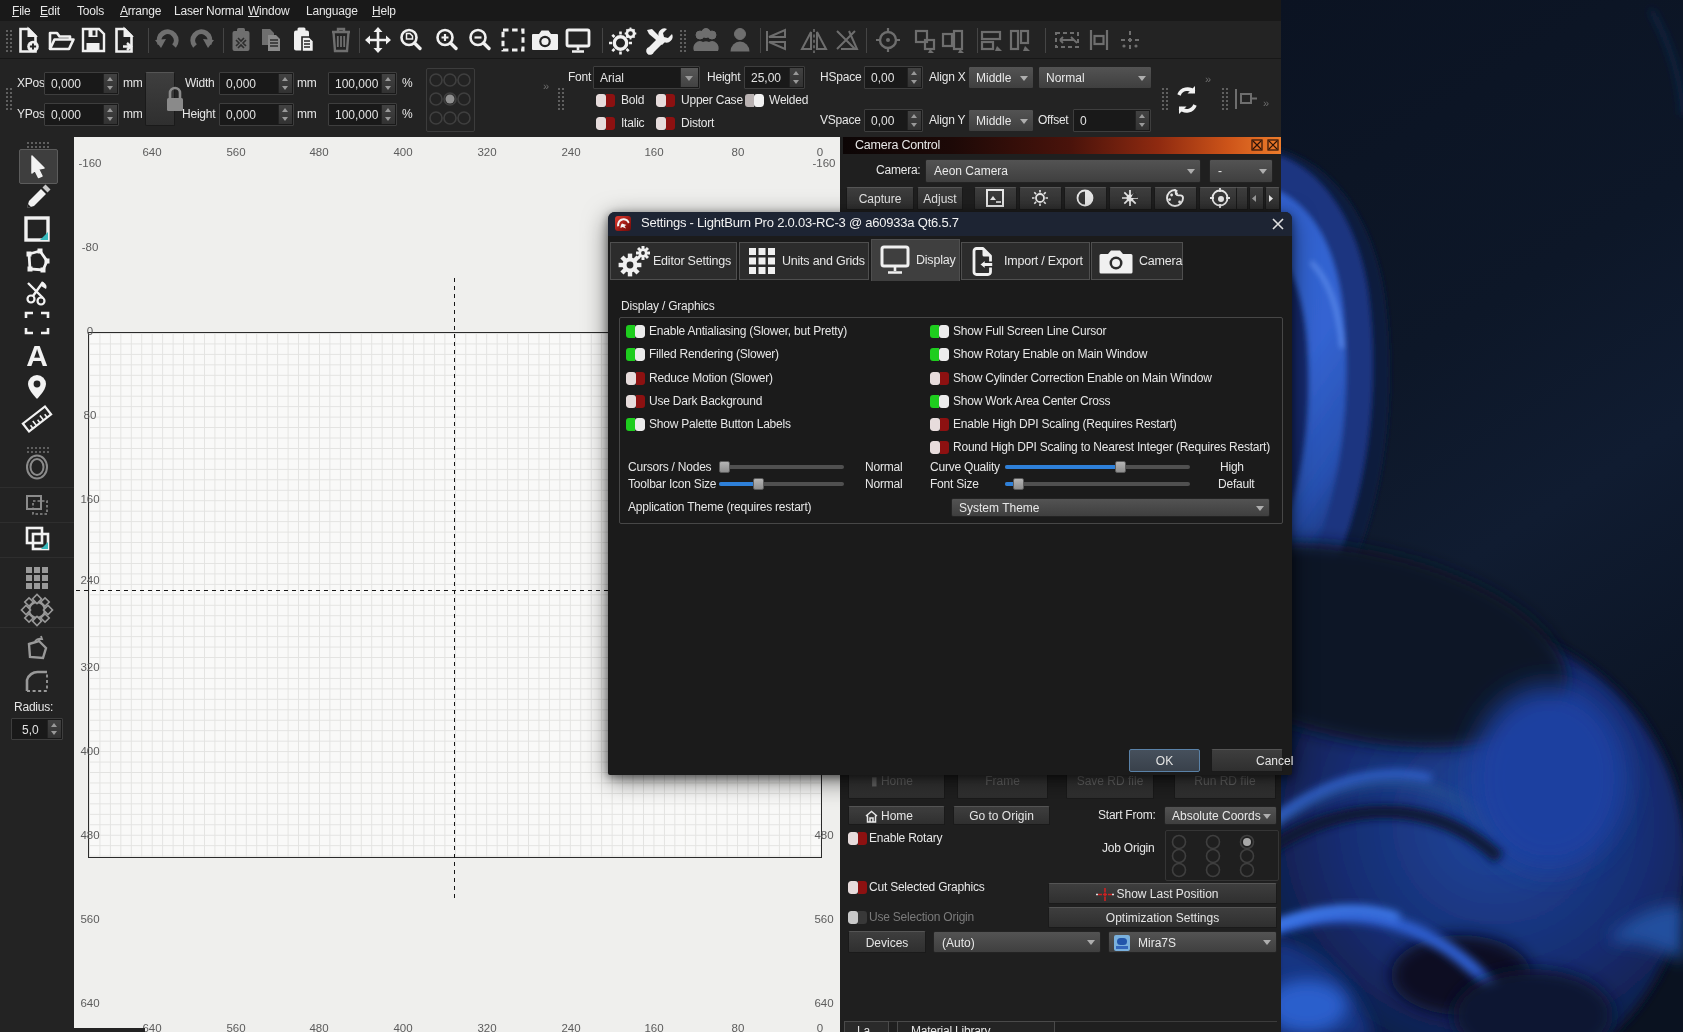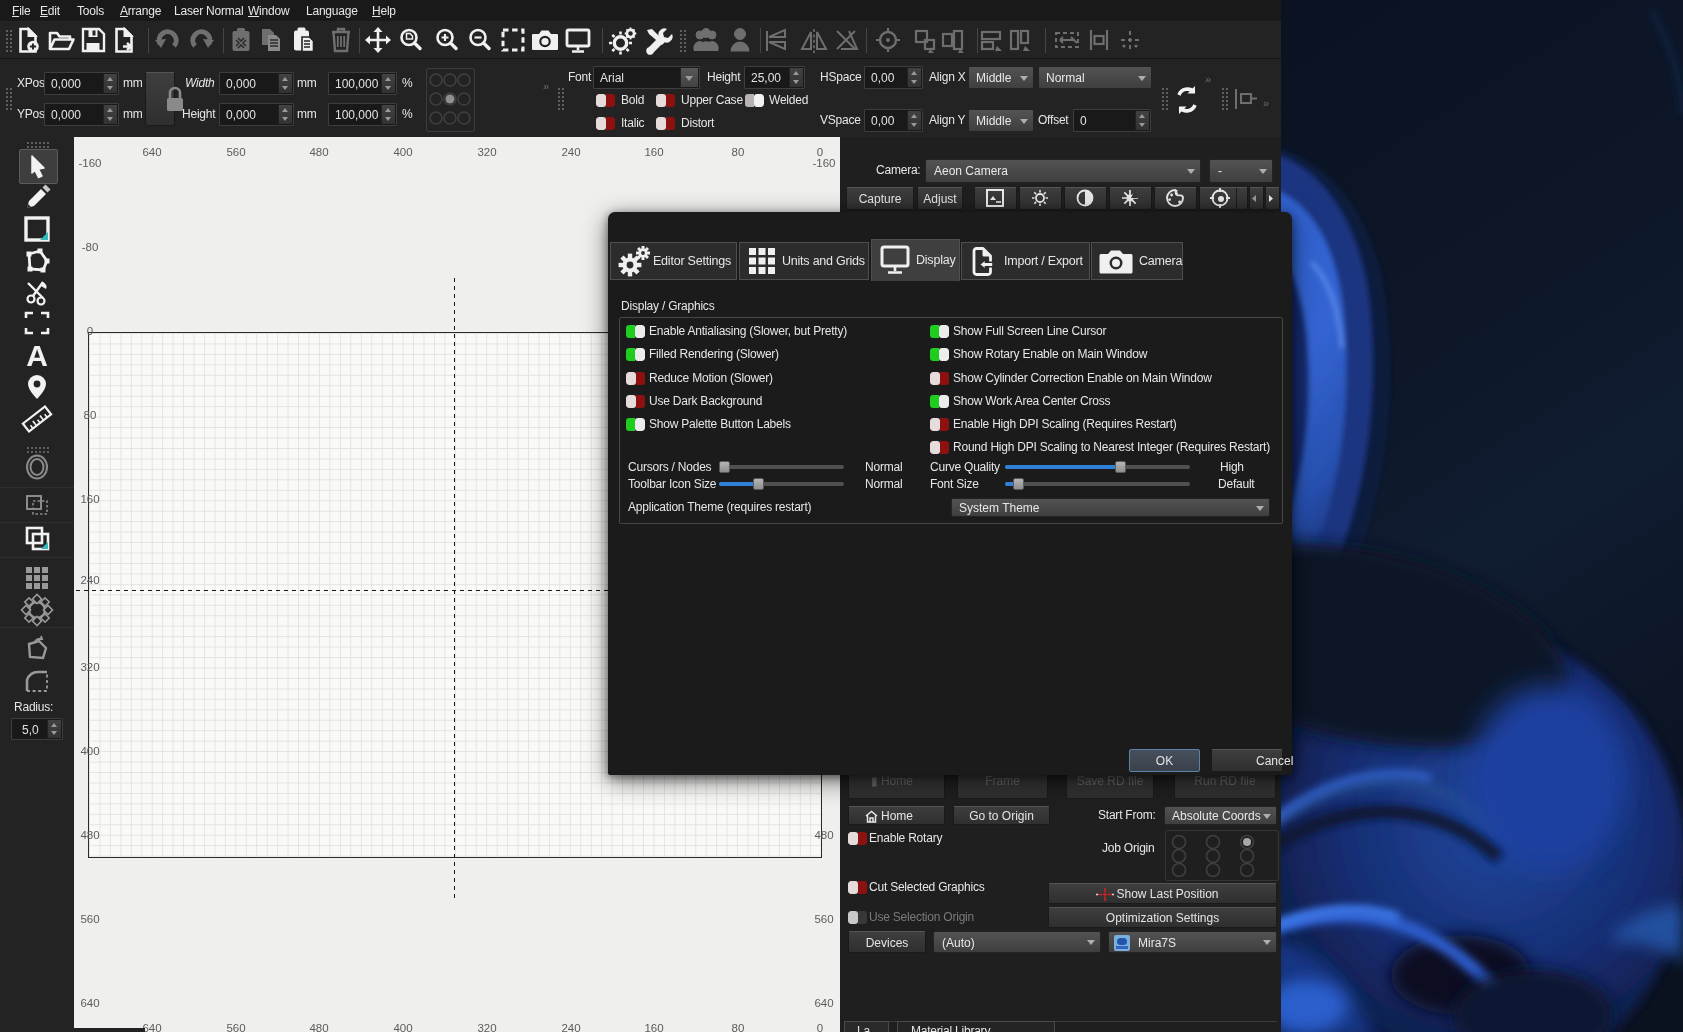--- a/index.html
+++ b/index.html
@@ -353,21 +353,21 @@
 <span class="txt" style="left:123px;top:48px;">mm</span>
 
 <div class="btn" style="left:145px;top:13px;width:30px;height:54px;">
 <svg width="30" height="54">
         <g stroke="#8a8a8a" fill="#8a8a8a">
           <rect x="7" y="25" width="16" height="13" rx="1.5" stroke="none"></rect>
           <path d="M10,25 v-5 a5,5 0 0 1 10,0 v5" fill="none" stroke-width="2.6"></path>
         </g>
       </svg>
     </div>
-<span class="txt" style="left:185px;top:17px;font-style:italic;">Width</span>
+<span class="txt" style="left:185px;top:17px;">Width</span>
 <div class="inp" style="left:219px;top:13px;width:75px;height:23px;">
       <span style="position:absolute;left:6px;top:4px;">0,000</span>
       <div class="spin"></div>
     </div>
 <span class="txt" style="left:297px;top:17px;">mm</span>
 <div class="inp" style="left:328px;top:13px;width:69px;height:23px;">
       <span style="position:absolute;left:6px;top:4px;">100,000</span>
       <div class="spin"></div>
     </div>
 <span class="txt" style="left:402px;top:17px;">%</span>
@@ -660,20 +660,31 @@
 <div class="rtxt" style="left:393px;top:885px;width:40px;text-align:center;">320</div>
 <div class="rtxt" style="left:477px;top:885px;width:40px;text-align:center;">240</div>
 <div class="rtxt" style="left:560px;top:885px;width:40px;text-align:center;">160</div>
 <div class="rtxt" style="left:644px;top:885px;width:40px;text-align:center;">80</div>
 <div class="rtxt" style="left:726px;top:885px;width:40px;text-align:center;">0</div>
 <div class="abs" style="left:0;top:891px;width:71px;height:4px;background:#232323;"></div>
 </div>
 
 <div id="rightpanel" class="abs" style="left:840px;top:137px;width:441px;height:895px;background:#1f1f1f;">
 
+<div class="abs" style="left:3px;top:0;width:438px;height:17px;background:linear-gradient(90deg,#0c0505 0%,#1d0907 25%,#4a130b 52%,#8f2a10 72%,#cd5419 88%,#ee7d2b 100%);">
+ <span class="txt" style="left:12px;top:1px;font-size:12.5px;">Camera Control</span>
+ <svg width="30" height="13" style="left:408px;top:2px;">
+        <g stroke="#2a1208" fill="none" stroke-width="1.2">
+          <rect x="1" y="1" width="10" height="10"></rect>
+          <path d="M2,2 l8,8 M10,2 l-8,8"></path>
+          <rect x="17" y="1" width="10" height="10"></rect>
+          <path d="M18,2 l8,8 M26,2 l-8,8"></path>
+        </g>
+      </svg>
+</div>
 <span class="txt" style="left:36px;top:26px;">Camera:</span>
 <div class="cmb" style="left:85px;top:22px;width:276px;height:24px;">
       <span style="position:absolute;left:8px;top:4px;">Aeon Camera</span>
       <span class="ar"></span>
     </div>
 <div class="cmb" style="left:369px;top:22px;width:64px;height:24px;">
       <span style="position:absolute;left:8px;top:4px;">-</span>
       <span class="ar"></span>
     </div>
 
@@ -820,20 +831,32 @@
 <div class="abs" style="left:4px;top:884px;width:43px;height:11px;background:#2a2a2a;border:1px solid #4a4a4a;border-bottom:none;">
       <span class="txt" style="left:12px;top:2px;">La</span>
     </div>
 <div class="abs" style="left:57px;top:884px;width:156px;height:11px;background:#242424;border:1px solid #4a4a4a;border-bottom:none;">
       <span class="txt" style="left:13px;top:2px;">Material Library</span>
     </div>
 </div>
 
 <div id="dialog" class="abs" style="left:608px;top:212px;width:684px;height:563px;background:#1b1b1b;border-radius:7px 7px 2px 2px;box-shadow:0 6px 24px rgba(0,0,0,.55),0 2px 8px rgba(0,0,0,.45);">
 
+<div class="abs" style="left:0;top:0;width:684px;height:24px;background:#1d2433;border-radius:7px 7px 0 0;">
+ <div class="abs" style="left:7px;top:4px;width:16px;height:15px;border-radius:3px;background:linear-gradient(135deg,#e03a30,#8f1410 70%,#6d0e0c);">
+  <svg width="16" height="15">
+          <path d="M2.2,10.5 C1.5,5.5 5,2 9,2.2 C12,2.4 14,4.2 14.5,6.5 L13,7.5 C12,5 9.5,3.8 7.5,4.5 C5,5.3 3.8,7.5 4.2,10 Z" fill="#f4f4f4"></path>
+          <path d="M7,7.5 l4.5,1.5 l-2,1 l1.5,2.5 l-3.5,-1.5 l-2,1 c0,-2 0.5,-3.5 1.5,-4.5 Z" fill="#f4f4f4"></path>
+        </svg>
+ </div>
+ <span class="txt" style="left:33px;top:4px;font-size:13px;color:#f2f2f2;">Settings - LightBurn Pro 2.0.03-RC-3 @ a60933a Qt6.5.7</span>
+ <svg width="14" height="14" style="left:663px;top:5px;">
+        <path d="M2,2 L12,12 M12,2 L2,12" stroke="#e0e0e0" stroke-width="1.6"></path>
+      </svg>
+</div>
 
 <div class="abs" style="left:2px;top:30px;width:127px;height:38px;background:#2c2c2c;border:1px solid #4f4f4f;box-sizing:border-box;">
  <svg width="34" height="32" style="left:6px;top:3px;">
         <g fill="#f0f0f0">
           <g transform="translate(13,19)">
             <circle r="7.6"></circle>
             <g>
               <rect x="-2.2" y="-11.4" width="4.4" height="5"></rect>
               <rect x="-2.2" y="6.4" width="4.4" height="5"></rect>
               <rect x="-11.4" y="-2.2" width="5" height="4.4"></rect>

